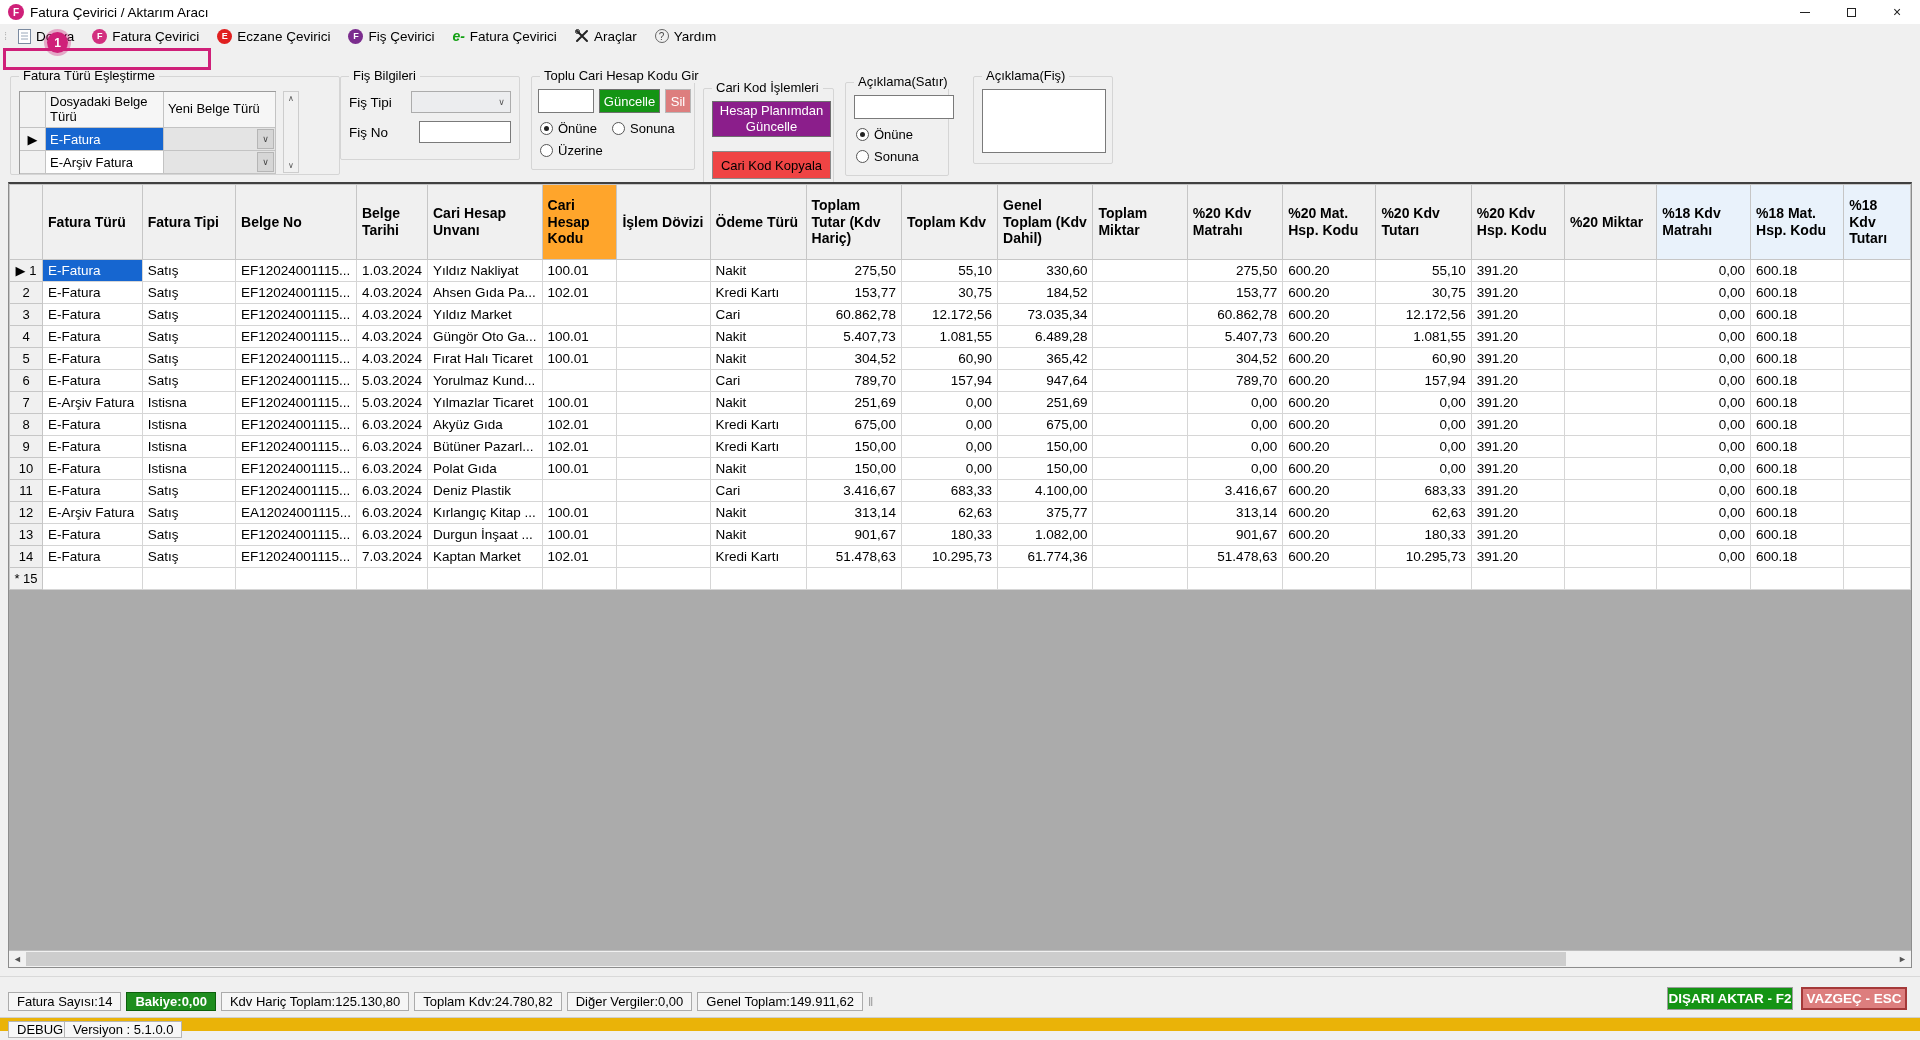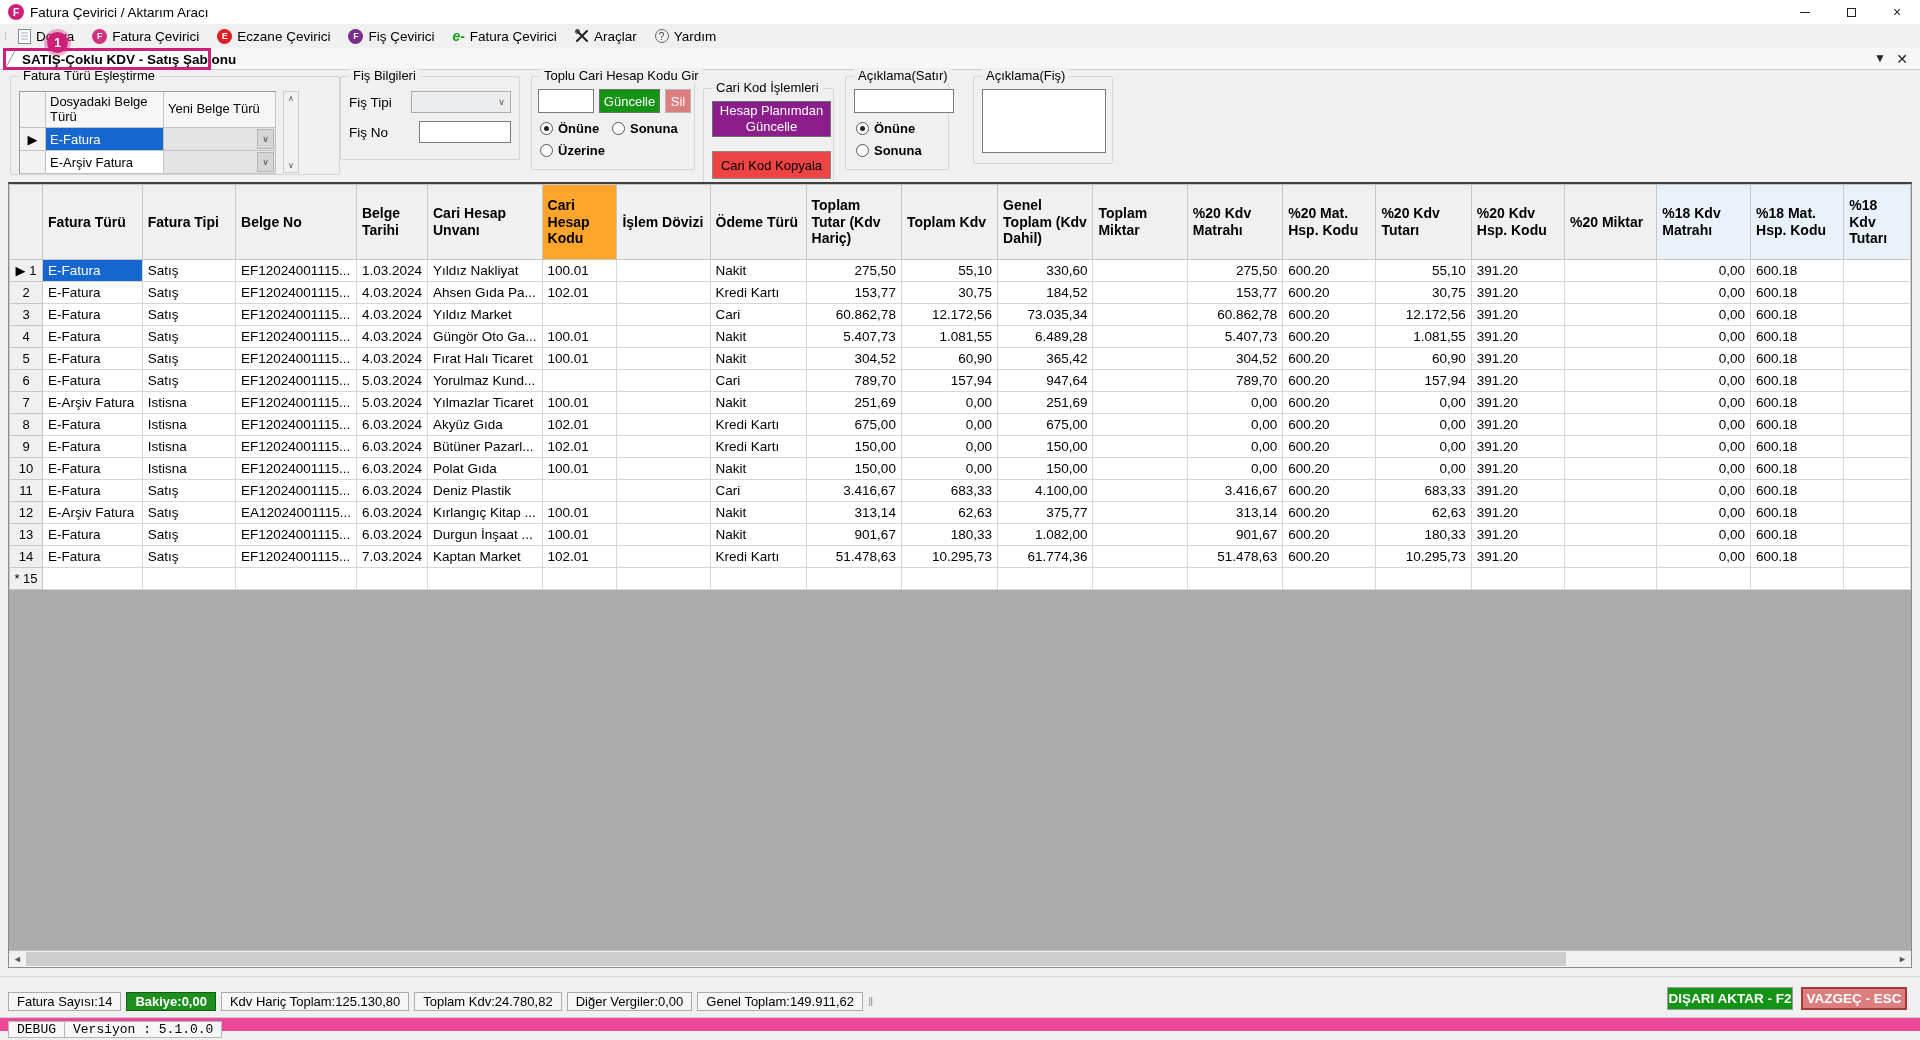--- a/index.html
+++ b/index.html
@@ -35,21 +35,21 @@
   .annot-rect { position:absolute; left:3px; top:48px; width:208px; height:22px; border:3px solid var(--annotation,#cf2079); pointer-events:none; z-index:50; }
   .annot-badge { position:absolute; left:47px; top:32px; width:21px; height:21px; border-radius:50%; background:var(--annotation,#cf2079); box-shadow:0 0 0 3px rgba(207,32,121,.35); color:#fff; font-size:12px; font-weight:bold; display:flex; align-items:center; justify-content:center; z-index:51; }
 
   
   .toolpanel { position:absolute; left:0; top:70px; width:1920px; height:112px; background:#f0f0f0; }
   .gbox { position:absolute; border:1px solid #d5d5d5; border-radius:2px; }
   .gbox > .gtitle { position:absolute; top:-9px; left:8px; background:#f0f0f0; padding:0 4px; font-size:13px; white-space:nowrap; }
   .txt { background:#fff; border:1px solid #7a7a7a; position:absolute; }
   .combo { position:absolute; background:#ecedef; border:1px solid #acacac; }
   .combo .chev { position:absolute; right:0; top:0; bottom:0; width:17px; display:flex; align-items:center; justify-content:center; font-size:9px; color:#555; }
-  .radio { position:absolute; display:flex; align-items:center; gap:5px; font-size:13px;font-weight:bold; }
+  .radio { position:absolute; display:flex; align-items:center; gap:5px; font-size:13px; }
   .rdot { width:13px; height:13px; border-radius:50%; border:1px solid #565656; background:#fff; position:relative; }
   .radio.sel .rdot:after { content:""; position:absolute; left:3px; top:3px; width:5px; height:5px; border-radius:50%; background:#222; }
   .btn { position:absolute; display:flex; align-items:center; justify-content:center; font-size:13px; border:1px solid #8a8a8a; background:#ef4444; cursor:default; text-align:center; }
   .btn-green { background:var(--green,#149414); color:#fff; border-color:#6f6f6f; }
   .btn-red { background:var(--salmon,#dd7e7e); color:#fff; border-color:#b8b8b8; }
   .btn-purple { background:var(--purple,#8b1e8b); color:#fff; border-color:#6f6f6f; line-height:1.2; }
 
   
   .mgrid { position:absolute; left:8px; top:14px; border-left:1px solid #9c9c9c; border-top:1px solid #9c9c9c; }
   .mrow { display:flex; }
@@ -81,21 +81,21 @@
   .statusbar { position:absolute; left:0; top:976px; width:1920px; height:41px; background:#f0f0f0; border-top:1px solid #d9d9d9; }
   .segrow { position:absolute; left:8px; top:15px; display:flex; gap:5px; align-items:center; }
   .seg { border:1px solid #ababab; background:#f6f6f6; padding:1px 8px; font-size:13px; white-space:nowrap; }
   .seg-green { background:var(--green-dark,#1e8e1e); color:#ffffff; border-color:#0c600c; font-weight:bold; }
   .seg-grip { color:#9a9a9a; font-size:13px; }
   .action-btn { position:absolute; top:10px; height:23px; display:flex; align-items:center; justify-content:center; font-weight:bold; font-size:13.5px; color:#fff; }
   .export-btn { left:1667px; width:126px; background:var(--green,#149414); border:1px solid #9c9c9c; }
   .cancel-btn { left:1801px; width:106px; background:var(--salmon,#dd7e7e); border:2px solid var(--red-border,#a43939); }
 
   
-  .footerbar { position:absolute; left:0; top:1017px; width:1920px; height:14px; background:#ec4899; border-top:1px solid #cfcfcf;font-family:Liberation Mono, monospace; }
+  .footerbar { position:absolute; left:0; top:1017px; width:1920px; height:14px; background:#eab308; border-top:1px solid #cfcfcf; }
   .fseg { position:absolute; top:3px; height:17px; border:1px solid #b5b5b5; background:#f7f7f7; padding:0 8px; font-size:13px; display:flex; align-items:center; }
 
   svg { display:block; }
 </style>
 </head>
 <body>
 
 <div class="app">
 
   <div class="titlebar">
@@ -147,28 +147,20 @@
           <circle cx="2.5" cy="2.5" r="2" fill="none" stroke="#222"></circle>
         </svg>
       <span>Araçlar</span>
     </div>
     <div class="menu-item">
       <span class="help-ic">?</span>
       <span>Yardım</span>
     </div>
   </div>
 
-  <div class="tabstrip">
-    <div class="tab">
-      <span class="tab-slant"></span>
-      <span class="tab-label">SATIŞ-Çoklu KDV - Satış Şablonu</span>
-    </div>
-    <span class="tab-dd">▼</span>
-    <span class="tab-close">✕</span>
-  </div>
   <div class="annot-rect"></div>
   <div class="annot-badge">1</div>
 
   <div class="toolpanel">
 
     <div class="gbox" style="left:10px; top:6px; width:330px; height:99px;padding-left:42px;">
       <span class="gtitle">Fatura Türü Eşleştirme</span>
       <div class="mgrid">
         <div class="mrow">
           <div class="mcell mgut mhead" style="height:36px;"></div>
@@ -224,21 +216,21 @@
           <span>Üzerine</span>
         </div>
     </div>
 
     <div class="gbox" style="left:703px; top:18px; width:131px; height:98px;">
       <span class="gtitle">Cari Kod İşlemleri</span>
       <div class="btn btn-purple" style="left:8px; top:12px; width:119px; height:36px; padding:7px 4px;">Hesap Planımdan Güncelle</div>
       <div class="btn" style="left:8px; top:62px; width:119px; height:28px;">Cari Kod Kopyala</div>
     </div>
 
-    <div class="gbox" style="left:845px; top:6px; width:104px; height:94px;">
+    <div class="gbox" style="left:845px; top:12px; width:104px; height:94px;">
       <span class="gtitle">Açıklama(Satır)</span>
       <div class="txt" style="left:8px; top:12px; width:100px; height:24px;"></div>
       <div class="radio sel" style="left:10px; top:44px;">
           <span class="rdot"></span>
           <span>Önüne</span>
         </div>
       <div class="radio" style="left:10px; top:66px;">
           <span class="rdot"></span>
           <span>Sonuna</span>
         </div>

